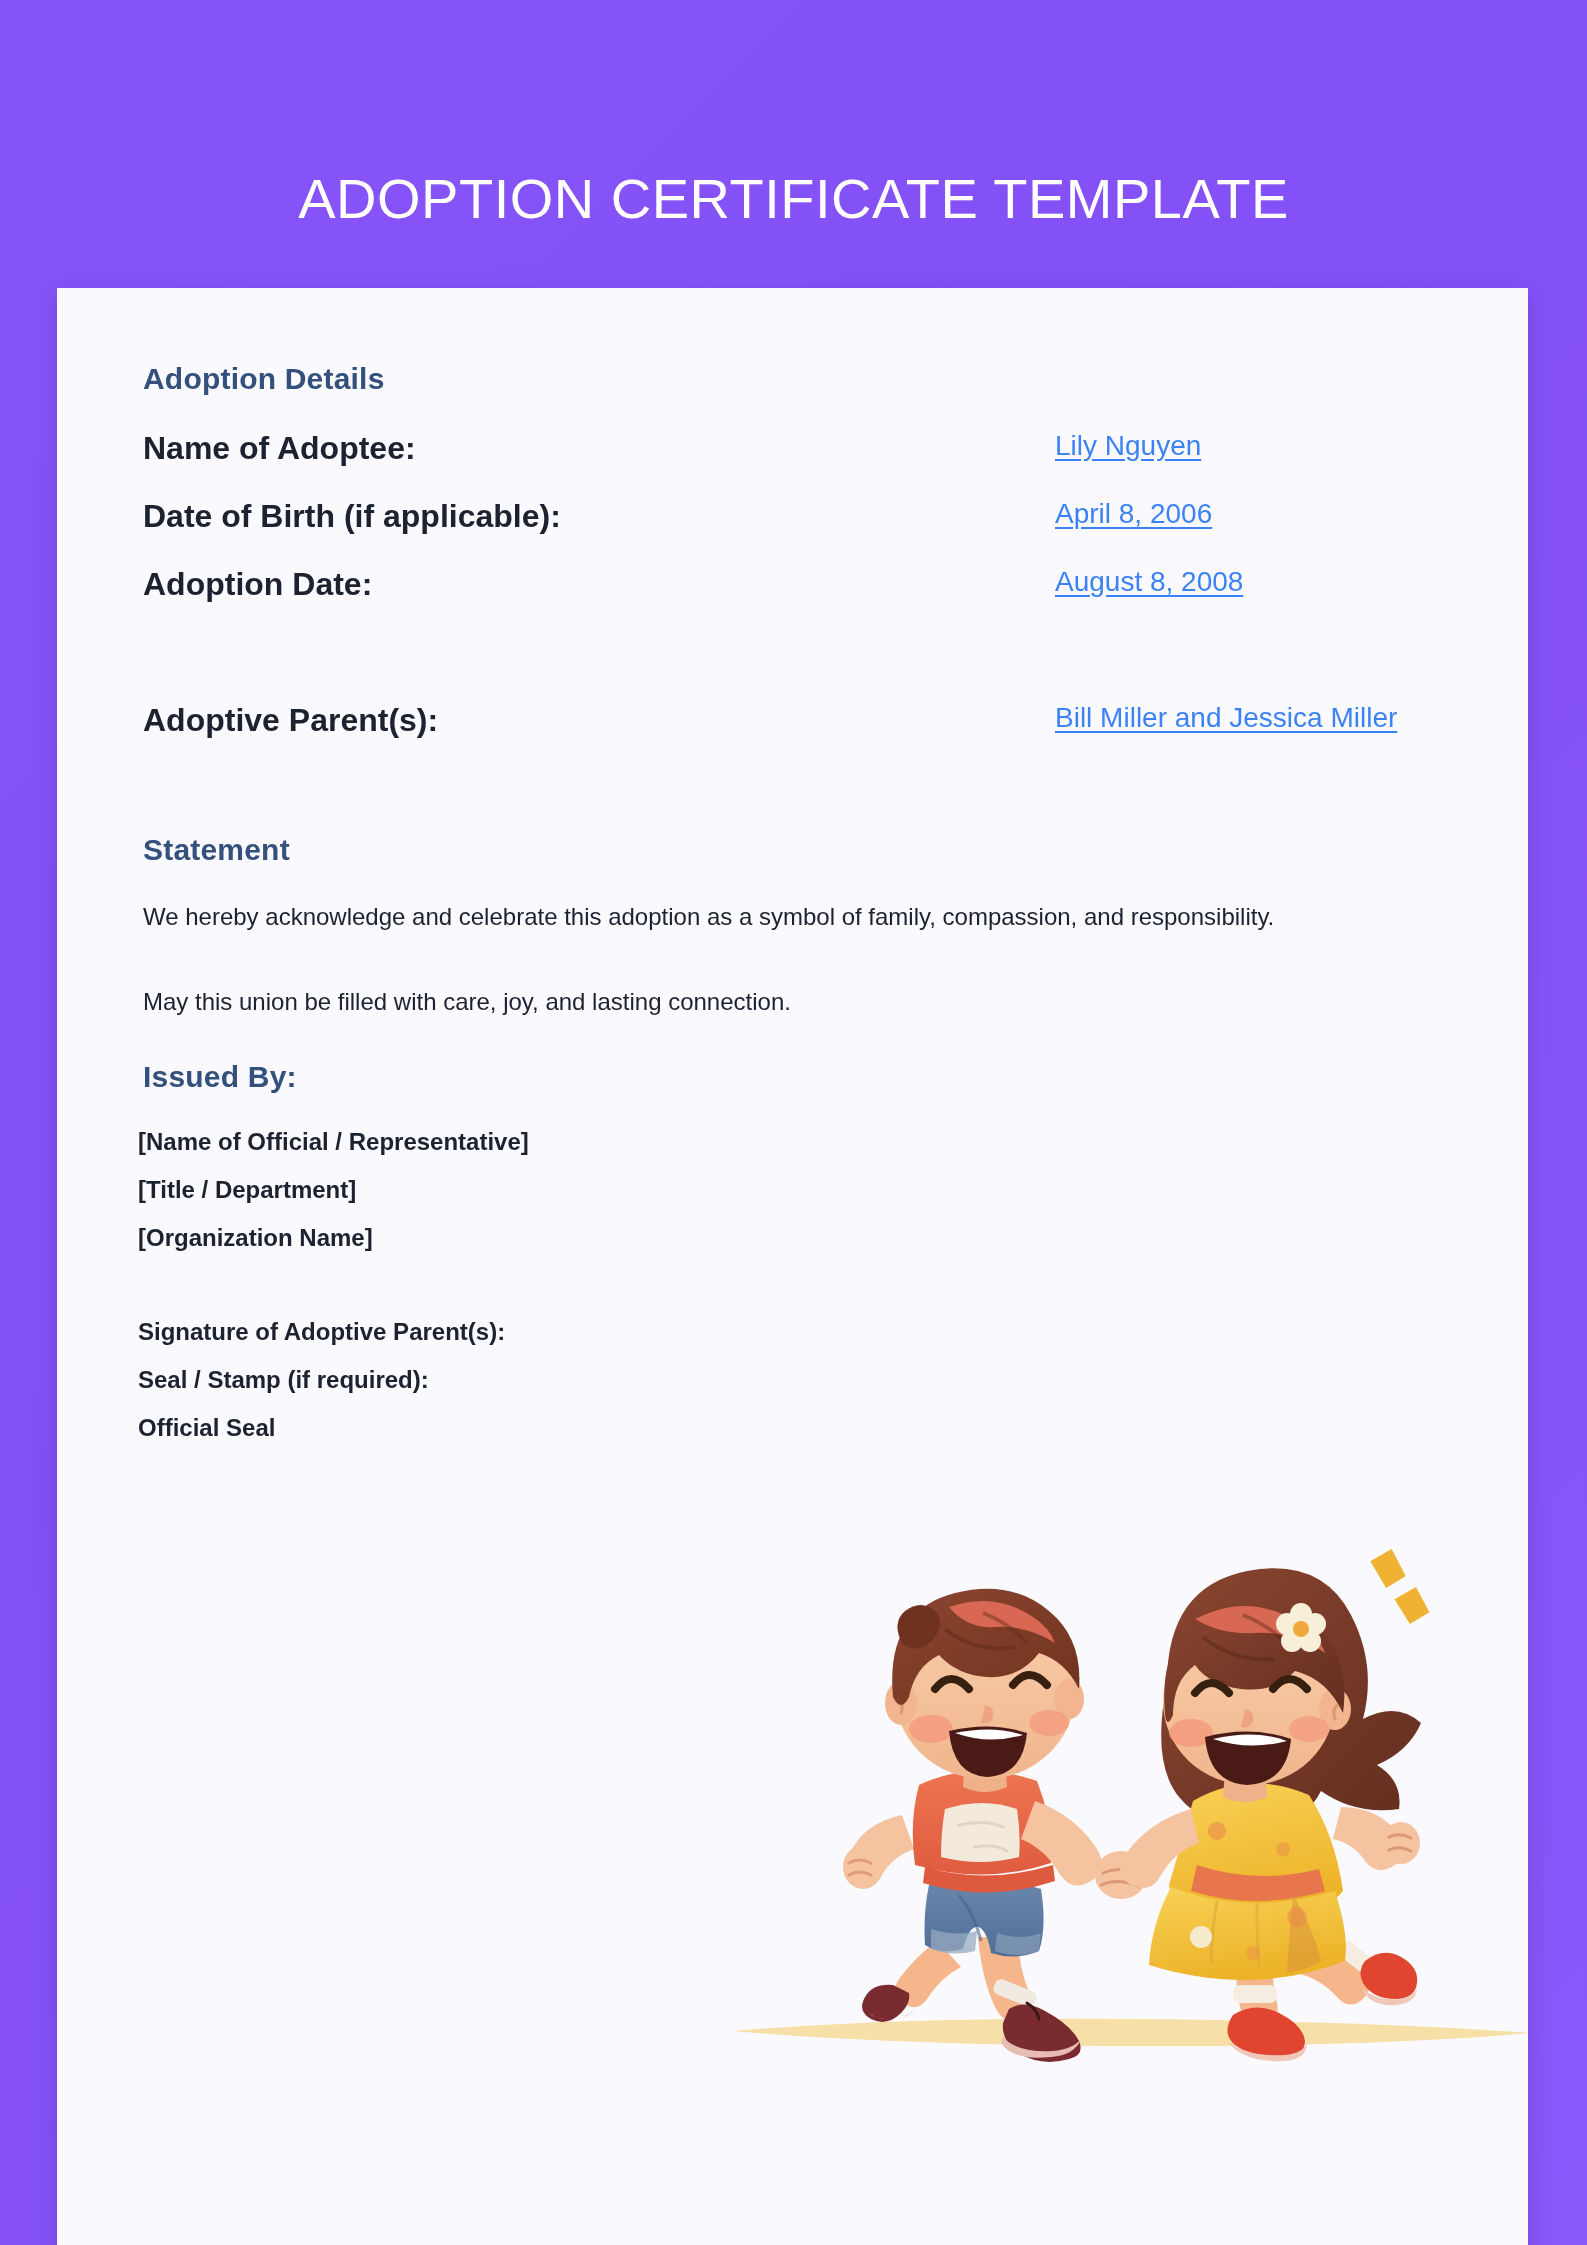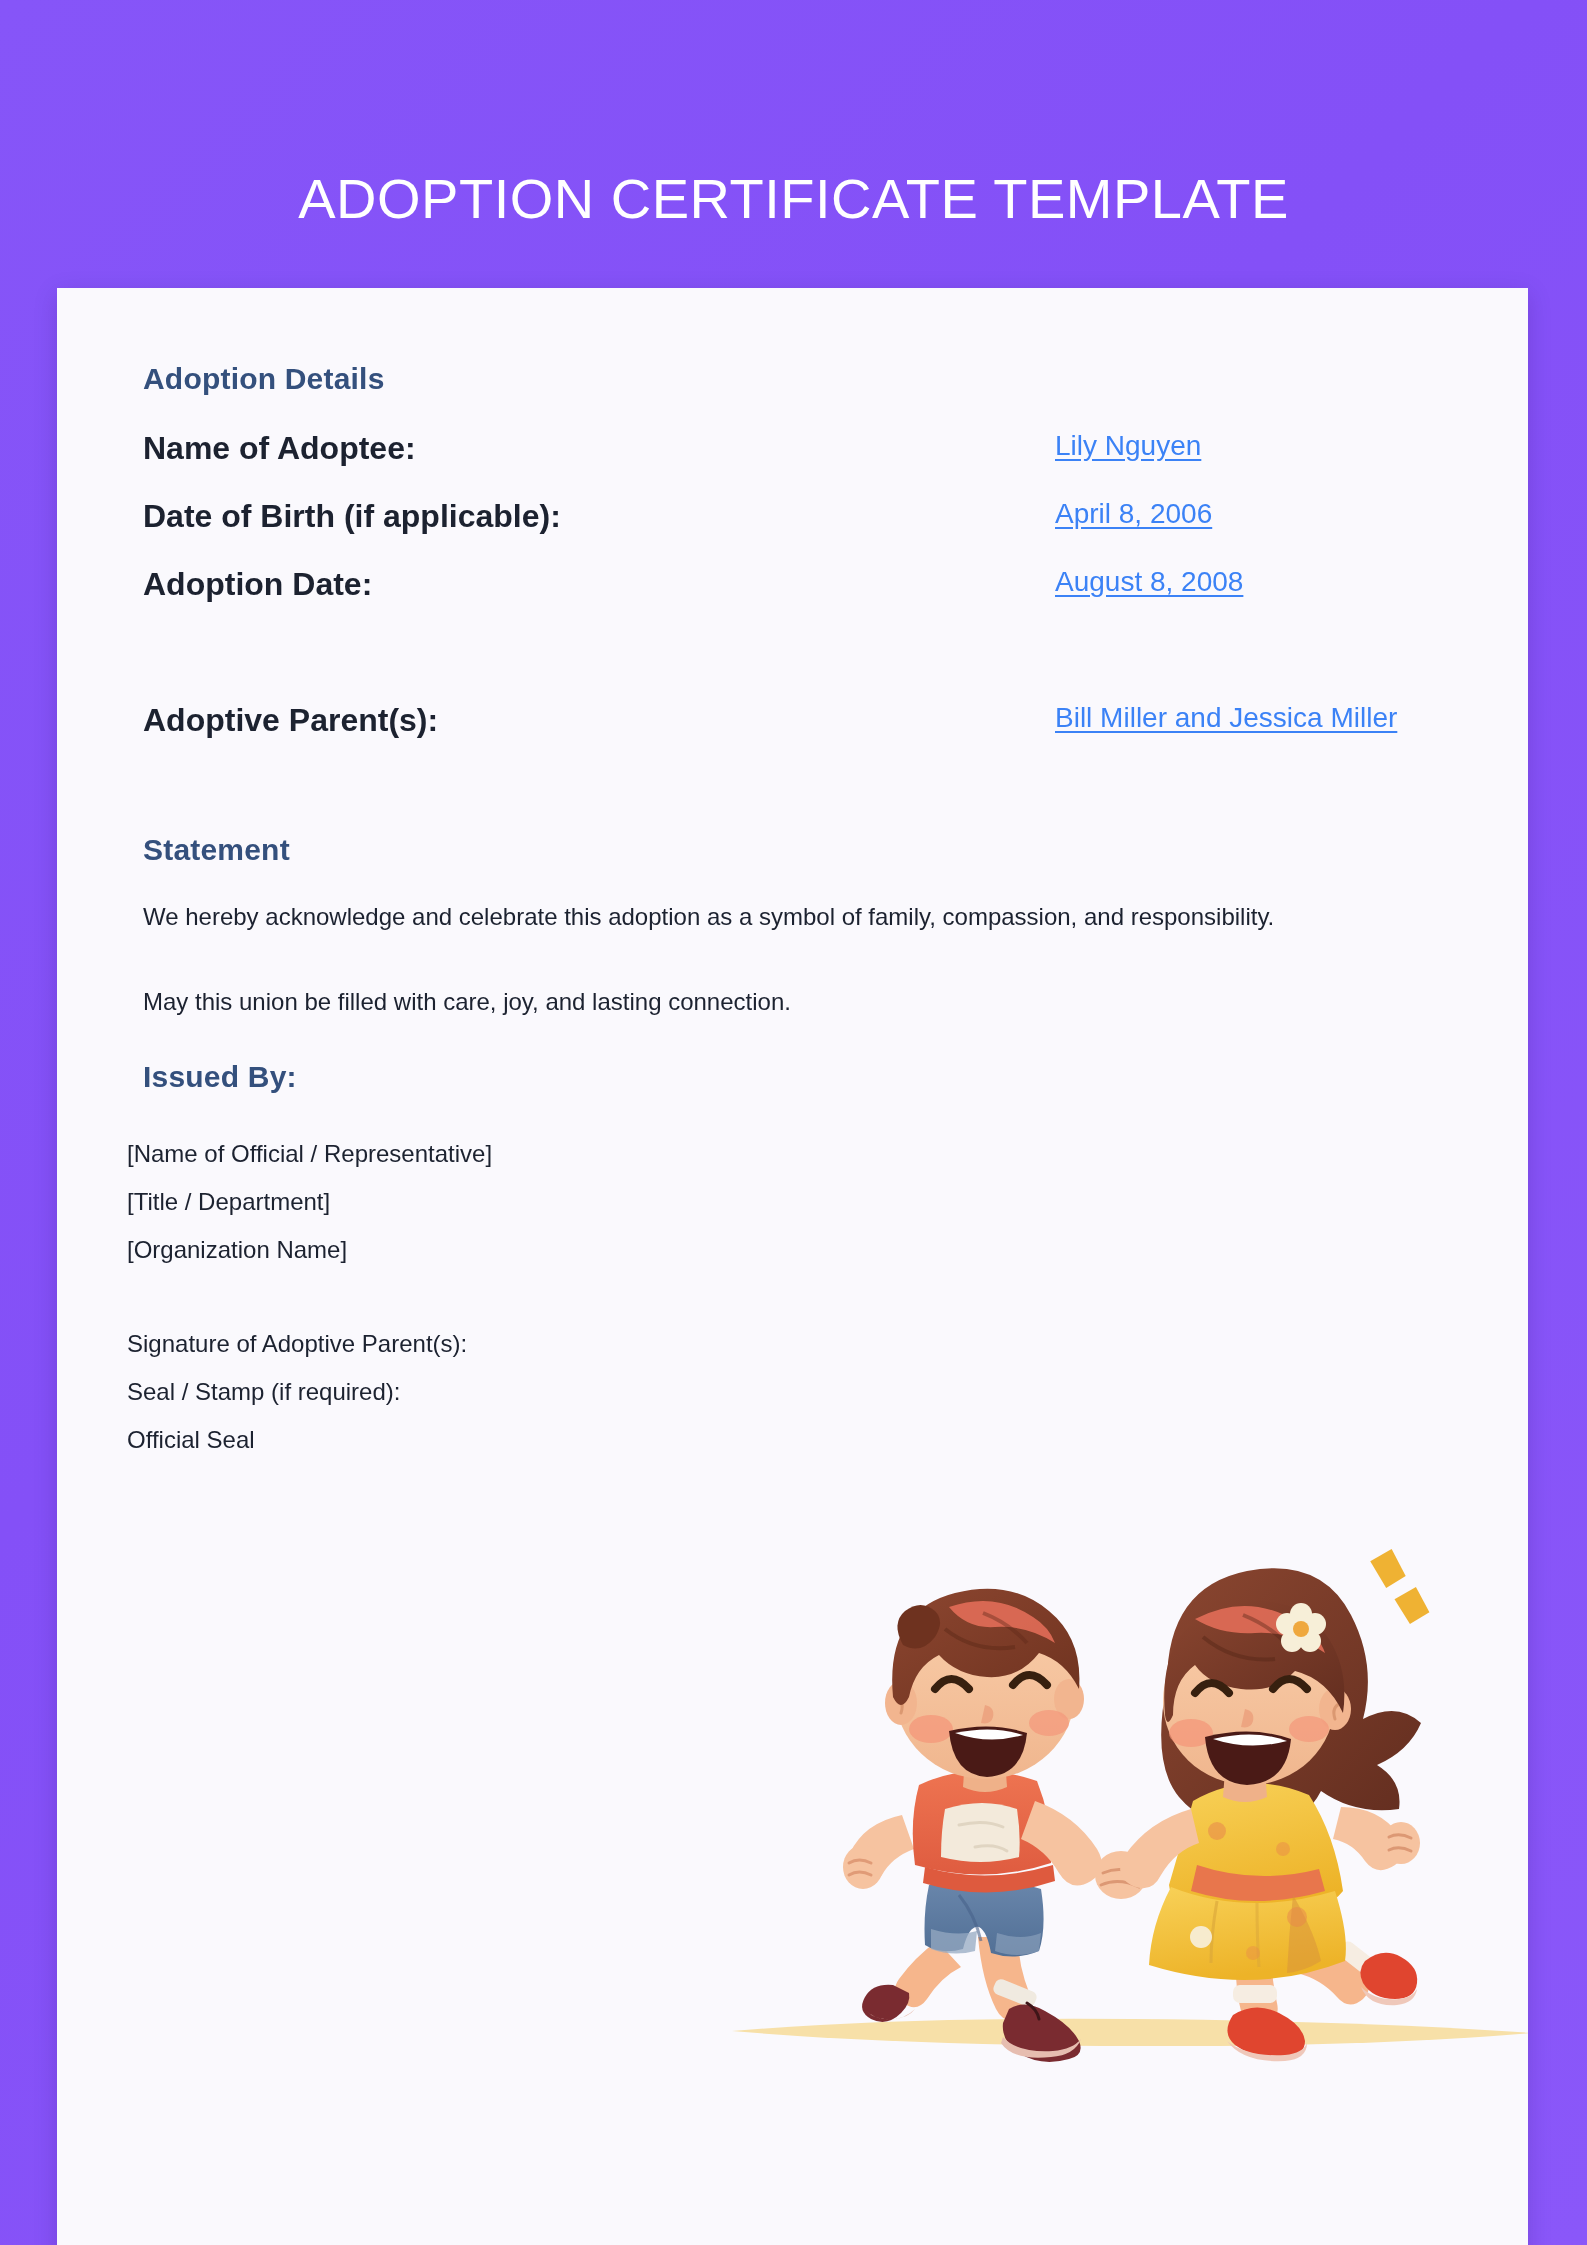--- a/index.html
+++ b/index.html
@@ -96,26 +96,25 @@
     left: 86px;
     color: #1C2230;
     font-size: 24px;
     font-weight: normal;
     line-height: 1.42;
     width: 1190px;
   }
 
   .plain-line {
     position: absolute;
-    left: 70px;
+    left: 81px;
     color: #1C2230;
     font-size: 24px;
-    font-weight: normal;
+    font-weight: bold;
     white-space: nowrap;
-    margin-top: 12px;
   }
 
   
   .illustration {
     position: absolute;
     left: 640px;
     top: 1245px;
     width: 870px;
     height: 540px;
   }

